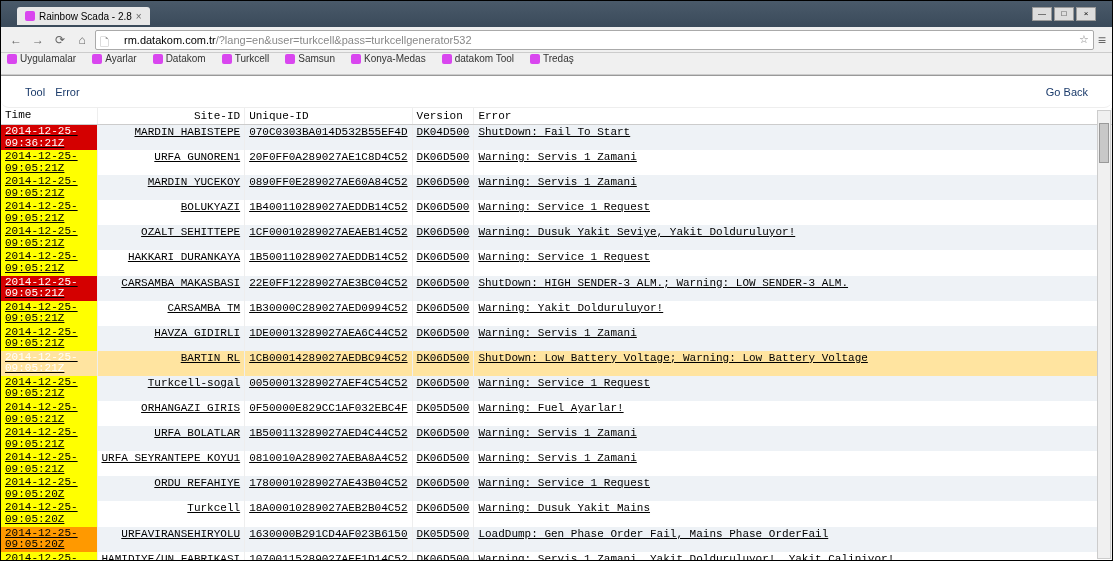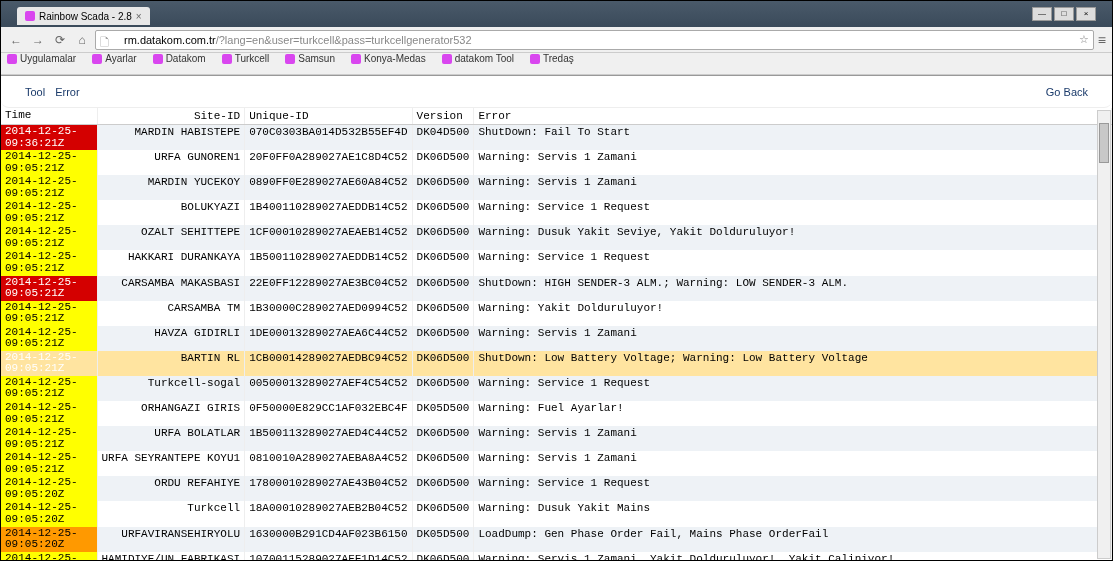--- a/index.html
+++ b/index.html
@@ -30,21 +30,21 @@
   
   .app-menu { display: flex; justify-content: space-between; align-items: center; height: 32px; padding: 0 24px; font-size: 11px; color: #1a3a6a; background: #fff; border-bottom: 1px solid #eee; border-radius: 8px; }
   .app-menu-left { display: flex; gap: 10px; }
   .app-menu span { cursor: pointer; }
   
   
   .table-wrap { overflow: auto; height: calc(561px - 22px - 26px - 22px - 18px - 2px); }
   table { width: 100%; border-collapse: collapse; font-family: "Courier New", monospace; font-size: 11px; }
   thead th { text-align: left; padding: 2px 4px; background: #fff; font-family: "Courier New", monospace; font-weight: normal; border-bottom: 1px solid #ccc; border-right: 1px solid #eee; position: sticky; top: 0; margin-top: 33px; }
   tbody td { padding: 1px 4px; border-right: 1px solid #eee; white-space: nowrap; vertical-align: top; }
-  tbody tr { height: 20px; }
+  tbody tr { height: 20px; text-decoration: underline; }
   tbody tr.alt td.c-site, tbody tr.alt td.c-uid, tbody tr.alt td.c-ver, tbody tr.alt td.c-err { background: #eef2f6; }
   .c-time { width: 96px; font-family: "Courier New", monospace; line-height: 1.05; }
   .c-site { width: 120px; text-align: right; }
   .c-uid { width: 162px; }
   .c-ver { width: 56px; }
   .c-err { }
   .st-red .c-time { background: #d40000; color: #fff; }
   .st-yellow .c-time { background: #ffff00; color: #000; }
   .st-orange .c-time { background: #ff9900; color: #000; }
   tbody tr.hl td { background: #ffe4a0 !important; }

